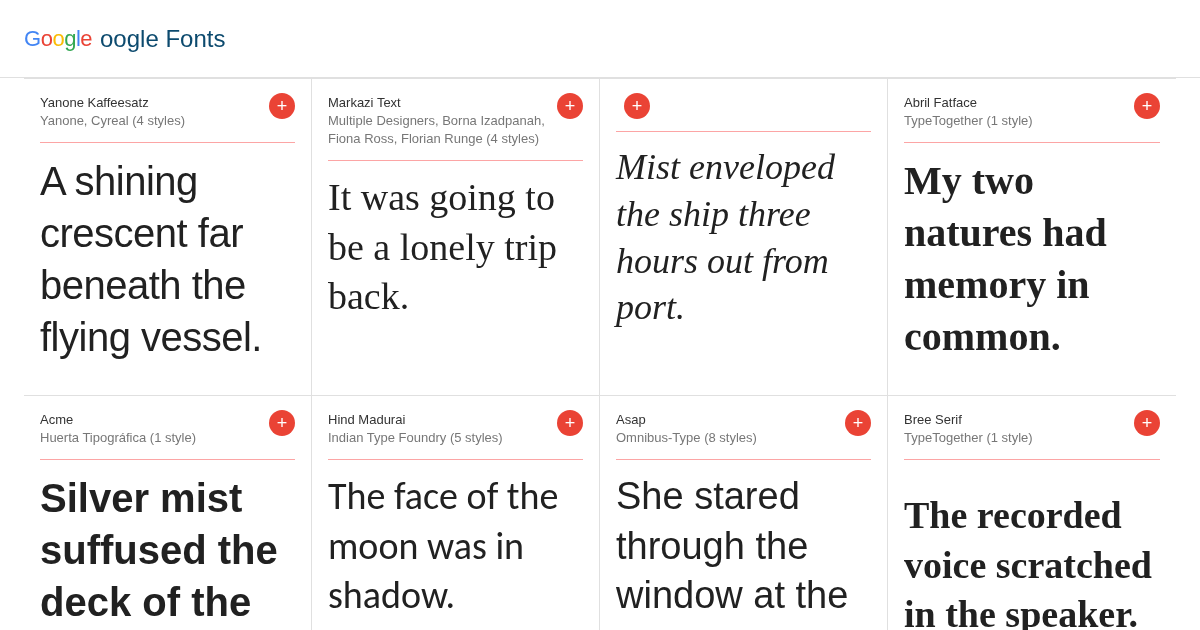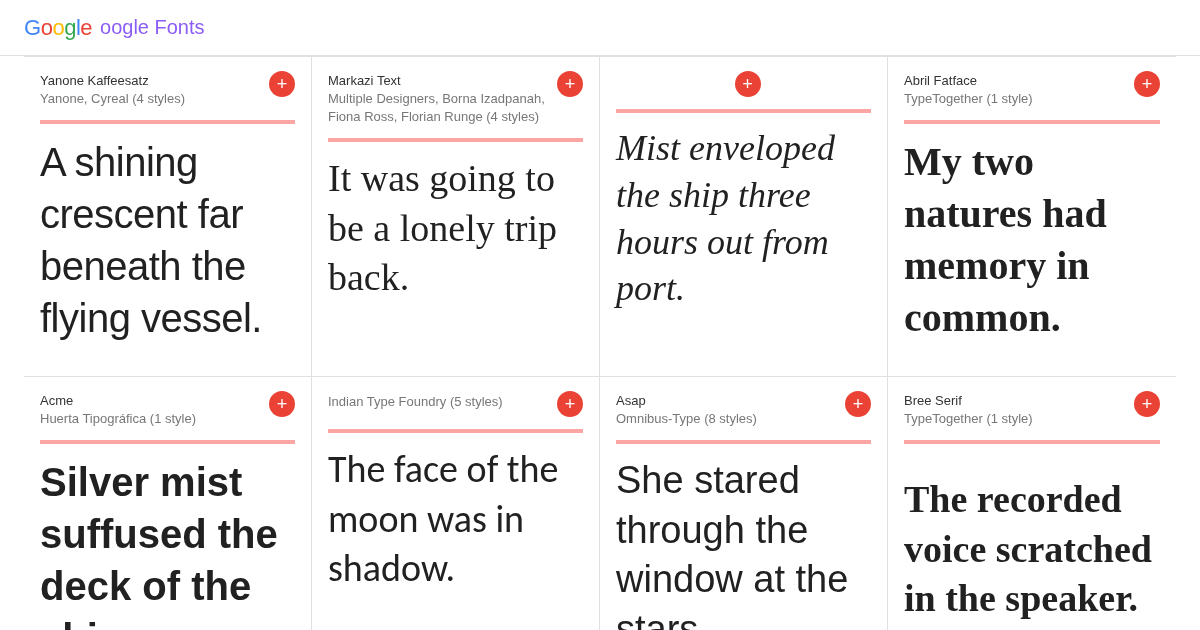--- a/index.html
+++ b/index.html
@@ -3,42 +3,42 @@
   <meta charset="utf-8">
   <style>
     * { box-sizing: border-box; margin: 0; padding: 0; }
     body { font-family: 'Arial', sans-serif; background: #fff; color: #333; overflow-x: hidden; }
 
     
     .header {
       display: flex;
       align-items: center;
       padding: 0 24px;
-      height: 56px;
+      height: 78px;
       border-bottom: 1px solid #e0e0e0;
     }
     .logo {
       display: flex;
       align-items: center;
       gap: 8px;
       margin-right: auto;
     }
     .logo-g {
       font-size: 22px;
       font-weight: 400;
       color: #555;
       letter-spacing: -0.5px;
     }
     .logo-g span.blue { color: #4285F4; }
     .logo-g span.red { color: #EA4335; }
     .logo-g span.yellow { color: #FBBC05; }
     .logo-g span.green { color: #34A853; }
     .logo-text {
-      font-size: 20px;
-      color: #8b5cf6;
+      font-size: 24px;
+      color: #0c4a6e;
       font-weight: 300;
     }
     .nav {
       display: flex;
       align-items: center;
       gap: 32px;
     }
     .nav-item {
       font-size: 13px;
       color: #666;
@@ -84,24 +84,24 @@
       border-right: 1px solid #e0e0e0;
       border-bottom: 1px solid #e0e0e0;
     }
     .font-card:nth-child(4n) {
       border-right: none;
     }
 
     .font-card-header {
       display: flex;
       align-items: flex-start;
-      justify-content: center;
+      justify-content: flex-start;
       margin-bottom: 4px;
       padding-bottom: 12px;
-      border-bottom: 4px solid #fca5a5;
+      border-bottom: 1px solid #fca5a5;
       margin-bottom: 12px;
     }
     .font-info { flex: 1; }
     .font-name {
       font-size: 13px;
       font-weight: 500;
       color: #333;
       margin-bottom: 2px;
     }
     .font-meta {
@@ -246,20 +246,21 @@
       </div>
       <div class="add-btn">
         <span>+</span>
       </div>
     </div>
     <div class="preview-text preview-acme">Silver mist suffused the deck of the ship.</div>
   </div>
     <div class="font-card">
     <div class="font-card-header">
       <div class="font-info">
+        <div class="font-name">Hind Madurai</div>
         <div class="font-meta">Indian Type Foundry (5 styles)</div>
       </div>
       <div class="add-btn">
         <span>+</span>
       </div>
     </div>
     <div class="preview-text preview-hind">The face of the moon was in shadow.</div>
   </div>
     <div class="font-card">
     <div class="font-card-header">

